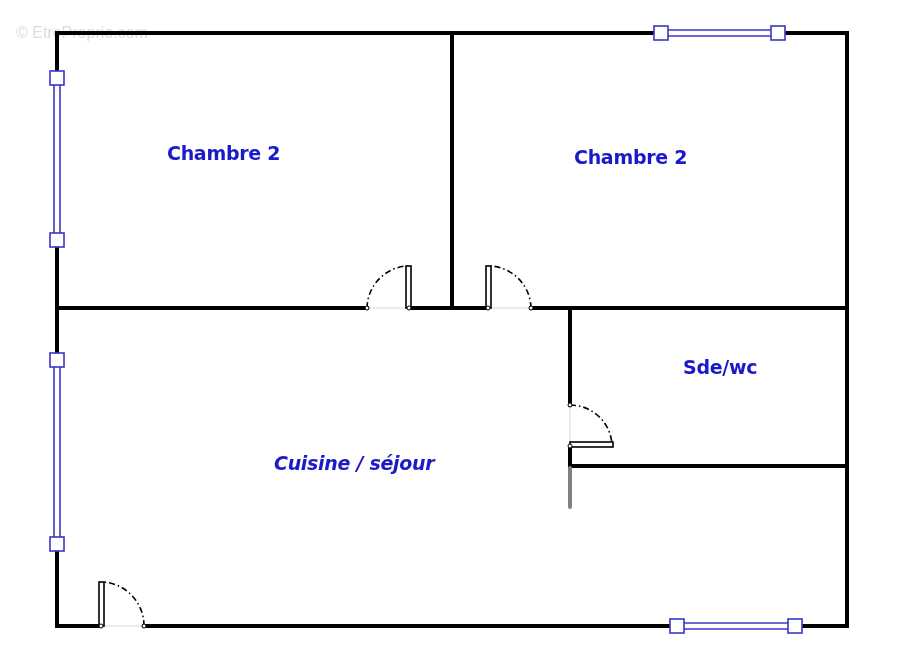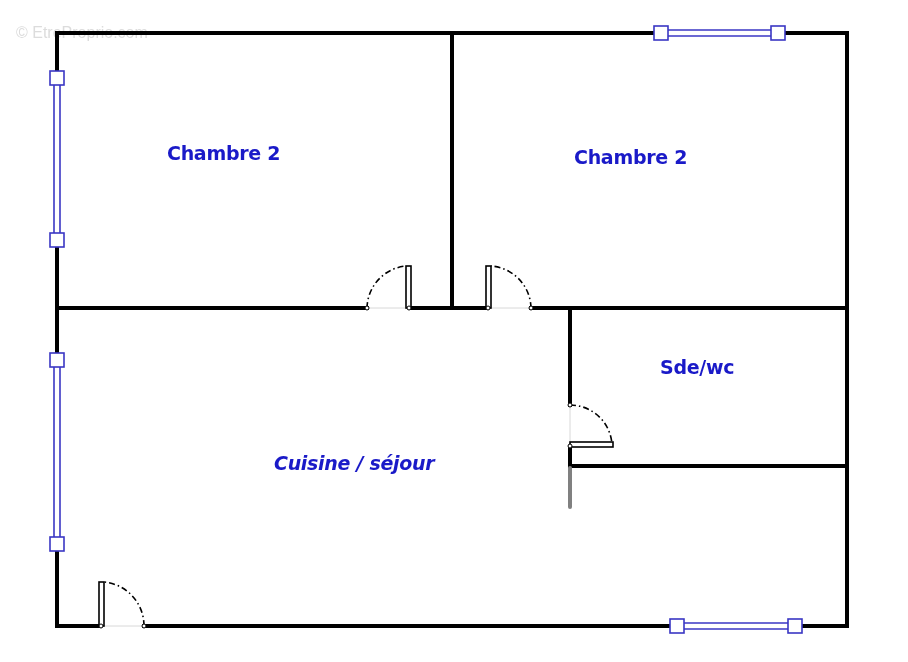--- a/index.html
+++ b/index.html
@@ -105,14 +105,14 @@
     <line class="door-sill" x1="100" y1="626" x2="144" y2="626"></line>
     <path class="door-swing" d="M144 626 A44 44 0 0 0 104 582"></path>
     <rect class="door-leaf" x="99" y="582" width="5" height="44"></rect>
     <circle class="hinge" cx="101" cy="626" r="2"></circle>
     <circle class="hinge" cx="144" cy="626" r="2"></circle>
   </g>
 </svg>
 
 <div class="room-label" style="left:167px; top:142px;">Chambre 2</div>
 <div class="room-label" style="left:574px; top:146px;">Chambre 2</div>
-<div class="room-label" style="left:660px; top:356px;">Sde/wc</div>
+<div class="room-label" style="left:683px; top:356px;">Sde/wc</div>
 <div class="room-label" style="left:274px; top:452px;font-style:italic;">Cuisine / séjour</div>
 
 </body></html>

